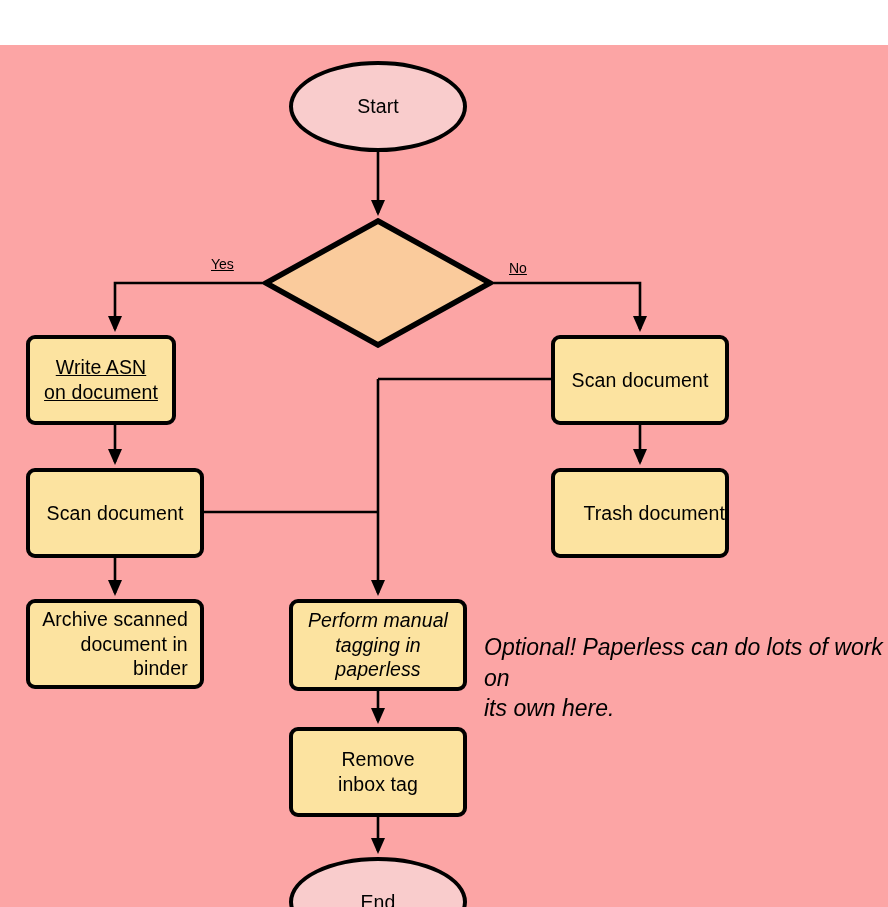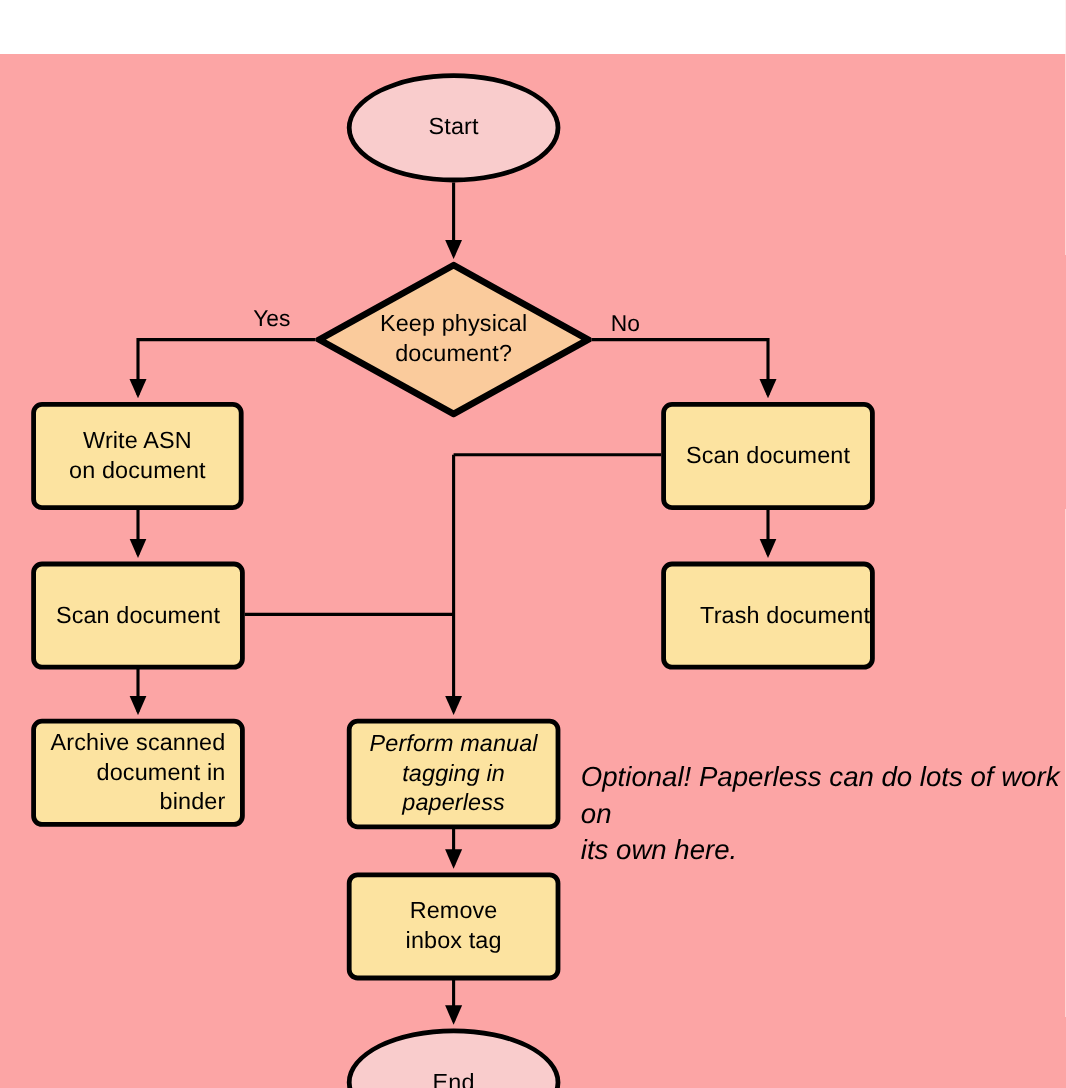--- a/index.html
+++ b/index.html
@@ -64,23 +64,24 @@
   }
   .diamond-label {
     position: relative;
     z-index: 2;
     width: 100%;
     text-align: center;
   }
   .edge-label {
     position: absolute;
     color: #000000;
-    font-size: 19px;
+    font-size: 14px;
     line-height: 1;
     white-space: nowrap;
+    text-decoration: underline;
   }
   .note {
     position: absolute;
     font-style: italic;
     font-size: 23px;
     line-height: 1.33;
     color: #000000;
     white-space: pre-line;
   }
 </style>
@@ -123,28 +124,26 @@
   </svg>
 
   <div class="node terminator" style="left:289px; top:16px; width:178px; height:91px;">
     <span>Start</span>
   </div>
 
   <div class="node decision" style="left:263px; top:173px; width:230px; height:130px;">
     <svg class="diamond-shape" viewBox="0 0 230 130" preserveAspectRatio="none" xmlns="http://www.w3.org/2000/svg">
       <polygon points="115,3 227,65 115,127 3,65" fill="#FACB9C" stroke="#000000" stroke-width="5.5" stroke-linejoin="miter"></polygon>
     </svg>
-    <span class="diamond-label">Keep physical
-document?</span>
   </div>
 
   <div class="edge-label" style="left:211px; top:212px;">Yes</div>
   <div class="edge-label" style="left:509px; top:216px;">No</div>
 
-  <div class="node process" style="left:26px; top:290px; width:177px; height:90px;">
+  <div class="node process" style="left:26px; top:290px; width:150px; height:90px;text-decoration:underline;">
     <span>Write ASN
 on document</span>
   </div>
 
   <div class="node process" style="left:26px; top:423px; width:178px; height:90px;">
     <span>Scan document</span>
   </div>
 
   <div class="node process" style="left:26px; top:554px; width:178px; height:90px;text-align:right;">
     <span>Archive scanned

